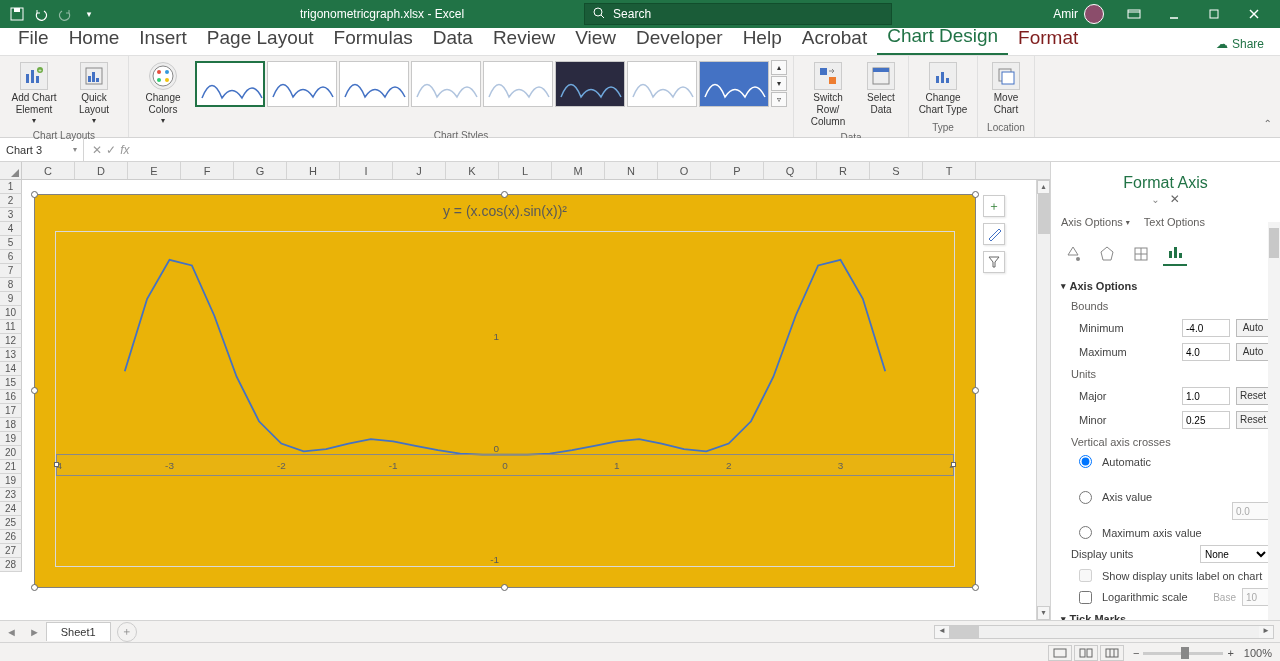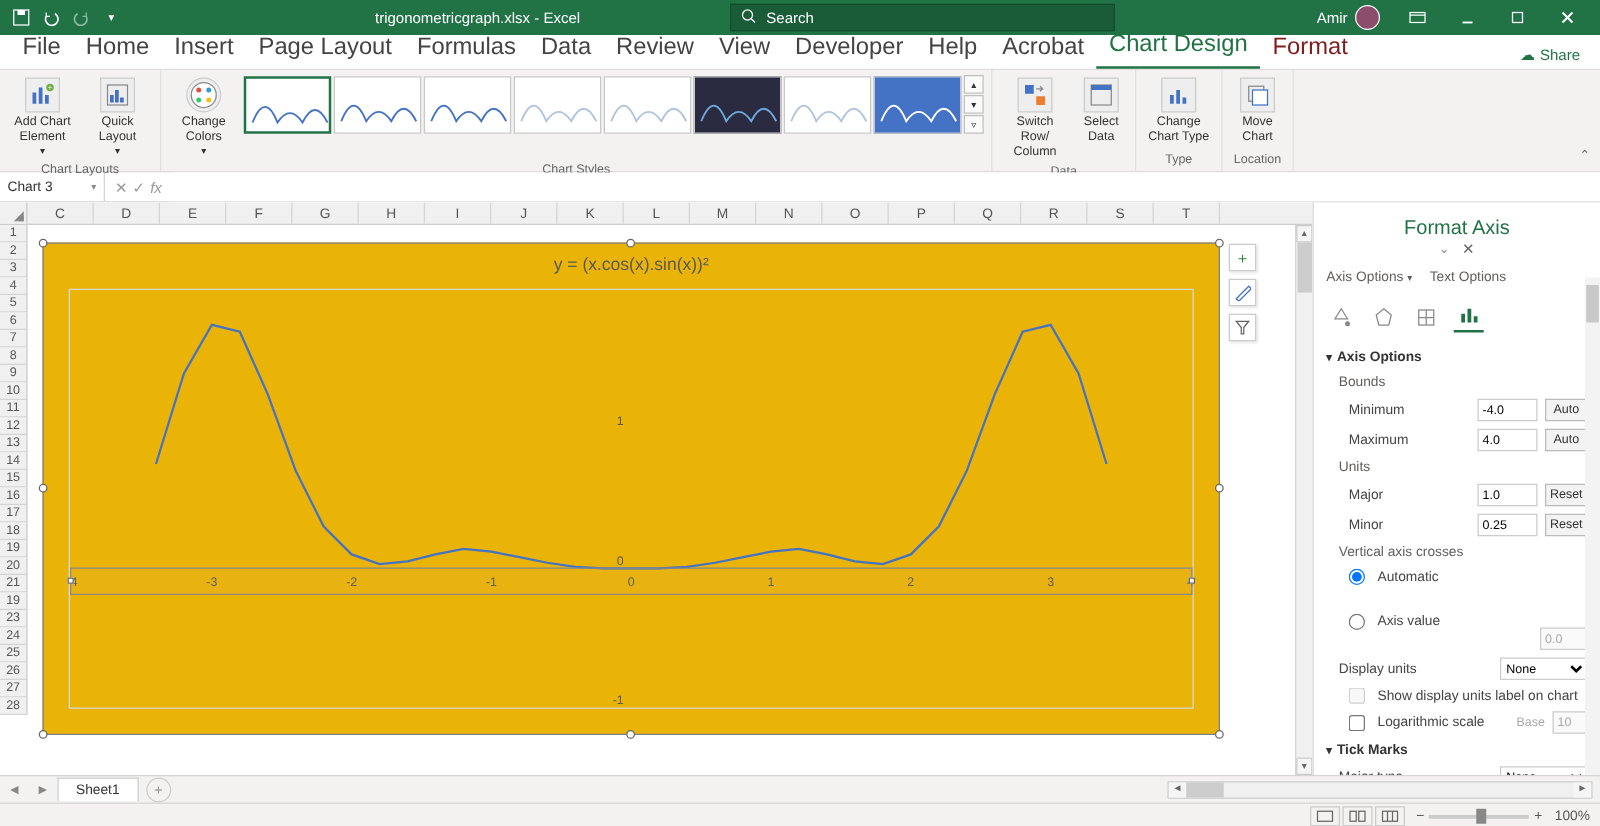--- a/index.html
+++ b/index.html
@@ -534,20 +534,24 @@
       <div class="subhead">Vertical axis crosses</div>
       <div class="row">
           <input type="radio" checked="" style="">
           <label>Automatic</label>
         </div>
       <div class="row">
           <input type="radio" style="">
           <label>Axis value</label>
           <input type="text" disabled="" class="disabled" style="width: 38px; margin-top: 28px;" value="0.0">
         </div>
+      <div class="row">
+          <input type="radio" style="">
+          <label>Maximum axis value</label>
+        </div>
       <div class="row" style="padding-left:10px">
         <label>Display units</label>
         <select><option>None</option></select>
       </div>
       <div class="row disabled">
           <input type="checkbox" disabled="" style="">
           <label>Show display units label on chart</label>
         </div>
       <div class="row">
           <input type="checkbox" style="">

